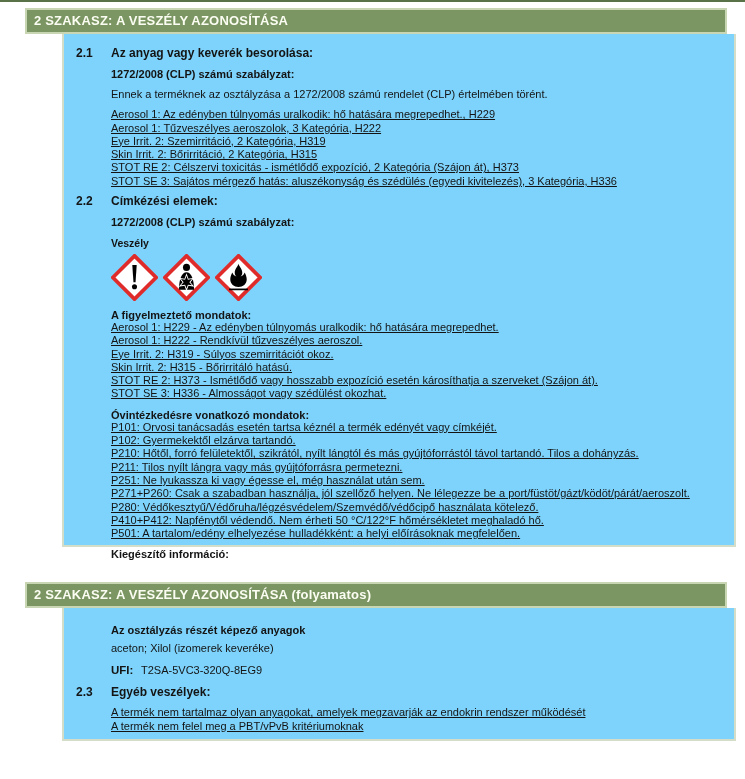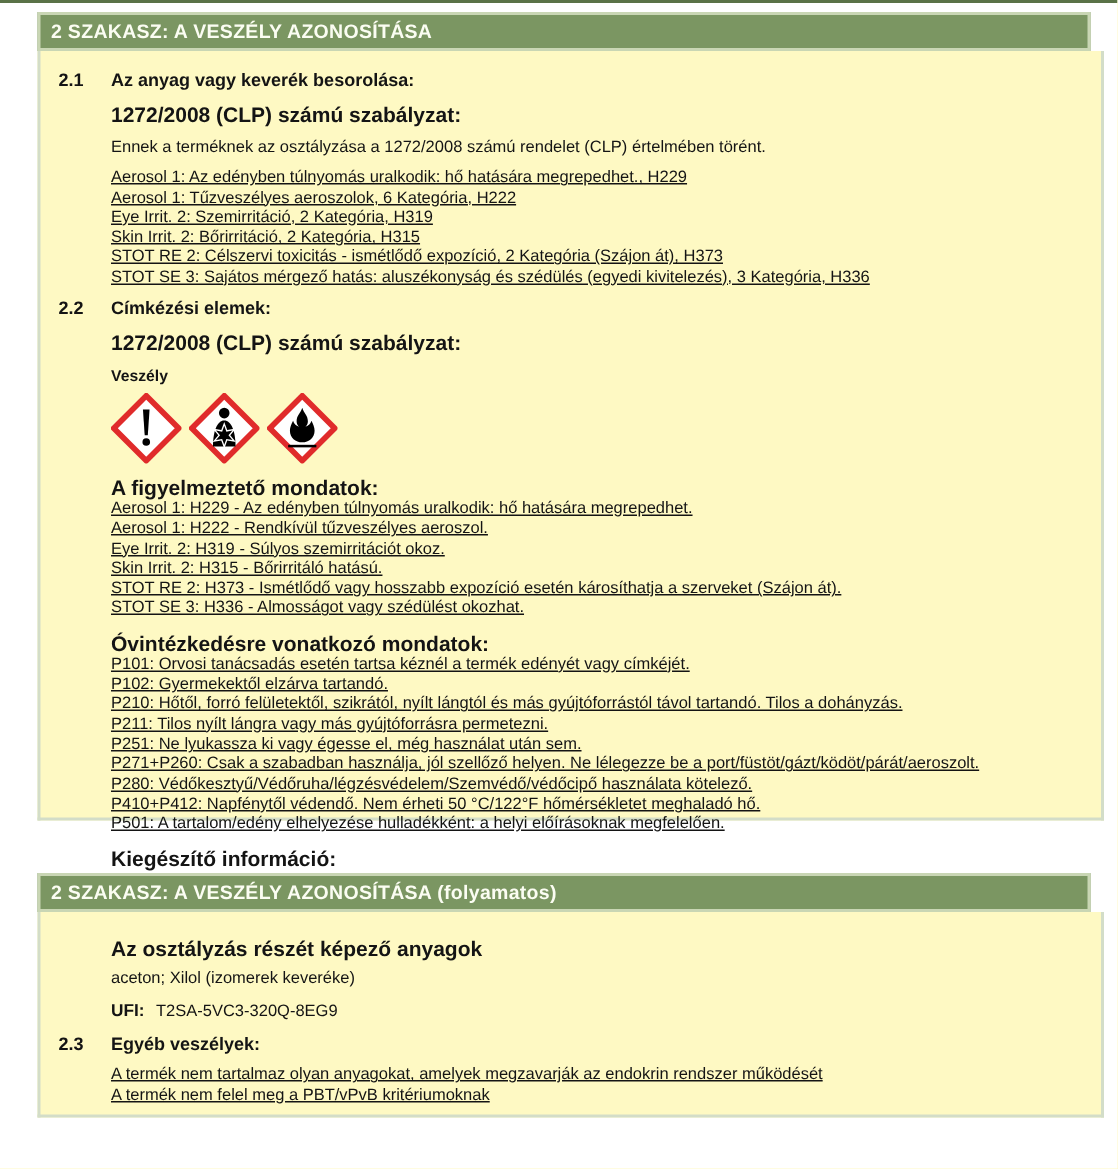--- a/index.html
+++ b/index.html
@@ -11,30 +11,31 @@
   .top-rule{height:2px;background:#5a7247;width:745px;}
   .sec{margin:0 9px;padding-left:16px;}
   .sec1{margin-top:6px;}
   .sec2{margin-top:35px;}
   .sec-header{
     background:#7b9662;border:2px solid #c9d6b4;color:#fbfdf2;
     font-weight:bold;font-size:13px;padding:3px 7px 4px;margin-right:9px;
     letter-spacing:0.2px;
   }
   .sec-body{
-    border:2px solid #d3ddc8;border-top:none;background:#fef9c3;
+    border:2px solid #d3ddc8;border-top:none;background:#7dd3fc;
     padding:8px 8px 0 12px;
+    margin-left:37px;
   }
   .sec1 .sec-body{height:503px;}
   .sec2 .sec-body{padding-bottom:6px;}
   .numrow{display:flex;margin-top:4px;}
   .numrow .num{width:35px;font-weight:bold;font-size:12px;flex:0 0 35px;}
   .numrow .t{font-weight:bold;font-size:12px;}
   .ind{margin-left:35px;}
-  .h{font-weight:bold;font-size:14px;margin-top:8px;}
+  .h{font-weight:bold;font-size:11px;margin-top:8px;}
   .para{margin-top:8px;line-height:13.2px;}
   .list{margin-top:7px;}
   .line{line-height:13.3px;text-decoration:underline;}
   .signal{font-weight:bold;font-size:10.5px;margin-top:9px;}
   .picto-row{display:flex;gap:5px;margin-top:5px;}
   .picto{width:47px;height:47px;}
   .euh{max-width:640px;}
   .ufi-row{display:flex;margin-top:9px;align-items:baseline;}
   .ufi-row .lbl{font-weight:bold;font-size:11.5px;width:30px;flex:0 0 30px;}
   .gap6{margin-top:6px;}
@@ -53,21 +54,21 @@
     <div class="numrow">
       <span class="num">2.1</span>
       <span class="t">Az anyag vagy keverék besorolása:</span>
     </div>
 
     <div class="ind h">1272/2008 (CLP) számú szabályzat:</div>
     <div class="ind para">Ennek a terméknek az osztályzása a 1272/2008 számú rendelet (CLP) értelmében törént.</div>
 
     <div class="ind list">
       <div class="line">Aerosol 1: Az edényben túlnyomás uralkodik: hő hatására megrepedhet., H229</div>
-      <div class="line">Aerosol 1: Tűzveszélyes aeroszolok, 6 Kategória, H222</div>
+      <div class="line">Aerosol 1: Tűzveszélyes aeroszolok, 3 Kategória, H222</div>
       <div class="line">Eye Irrit. 2: Szemirritáció, 2 Kategória, H319</div>
       <div class="line">Skin Irrit. 2: Bőrirritáció, 2 Kategória, H315</div>
       <div class="line">STOT RE 2: Célszervi toxicitás - ismétlődő expozíció, 2 Kategória (Szájon át), H373</div>
       <div class="line">STOT SE 3: Sajátos mérgező hatás: aluszékonyság és szédülés (egyedi kivitelezés), 3 Kategória, H336</div>
     </div>
 
     <div class="numrow gap6">
       <span class="num">2.2</span>
       <span class="t">Címkézési elemek:</span>
     </div>

